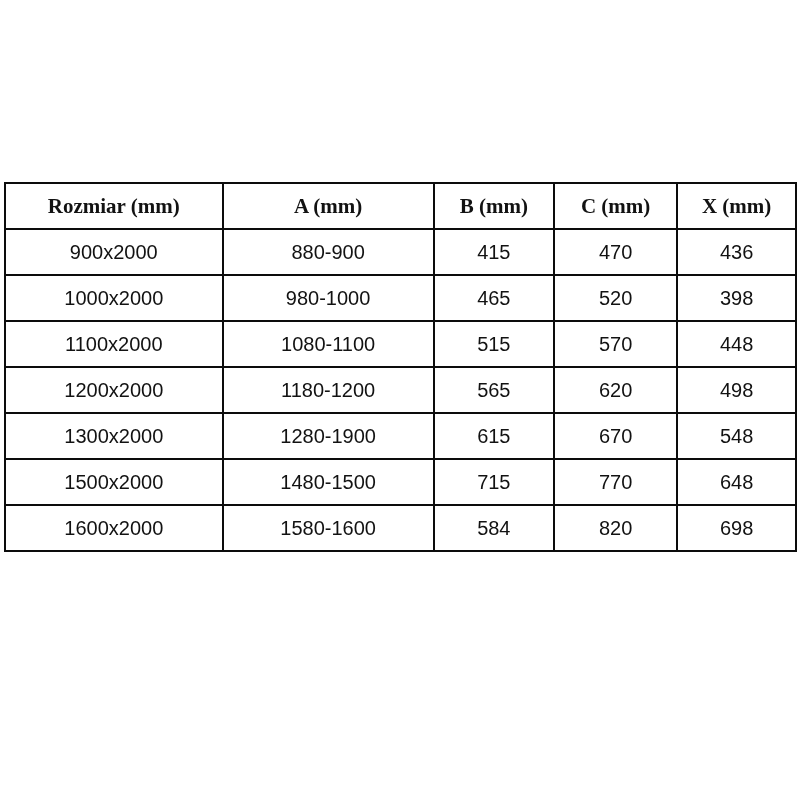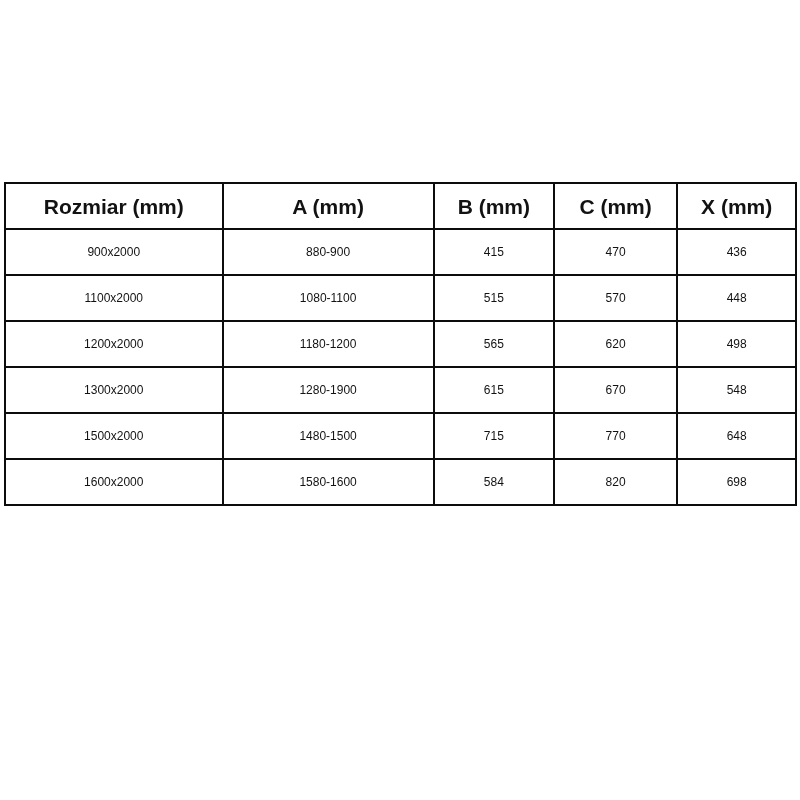--- a/index.html
+++ b/index.html
@@ -29,28 +29,29 @@
   table.spec col:nth-child(1) { width: 27.5%; }
   table.spec col:nth-child(2) { width: 26.7%; }
   table.spec col:nth-child(3) { width: 15.2%; }
   table.spec col:nth-child(4) { width: 15.6%; }
   table.spec col:nth-child(5) { width: 15.0%; }
   table.spec th, table.spec td {
     border: 2px solid #0c0c0c;
     height: 44px;
     text-align: center;
     vertical-align: middle;
-    font-size: 12px;
+    font-size: 20px;
     line-height: 1;
     padding: 0;
     background: #ffffff;
   }
   table.spec th {
     font-weight: bold;
     font-size: 21px;
+    font-family: Liberation Serif, serif;
   }
 </style>
 </head>
 <body>
 
 <div class="page">
   <table class="spec">
     <colgroup>
       <col>
         <col>
@@ -67,20 +68,27 @@
           <th>X (mm)</th>
         </tr>
     </thead>
     <tbody>
         <tr>
           <td>900x2000</td>
           <td>880-900</td>
           <td>415</td>
           <td>470</td>
           <td>436</td>
+        </tr>
+        <tr>
+          <td>1000x2000</td>
+          <td>980-1000</td>
+          <td>465</td>
+          <td>520</td>
+          <td>398</td>
         </tr>
         <tr>
           <td>1100x2000</td>
           <td>1080-1100</td>
           <td>515</td>
           <td>570</td>
           <td>448</td>
         </tr>
         <tr>
           <td>1200x2000</td>

